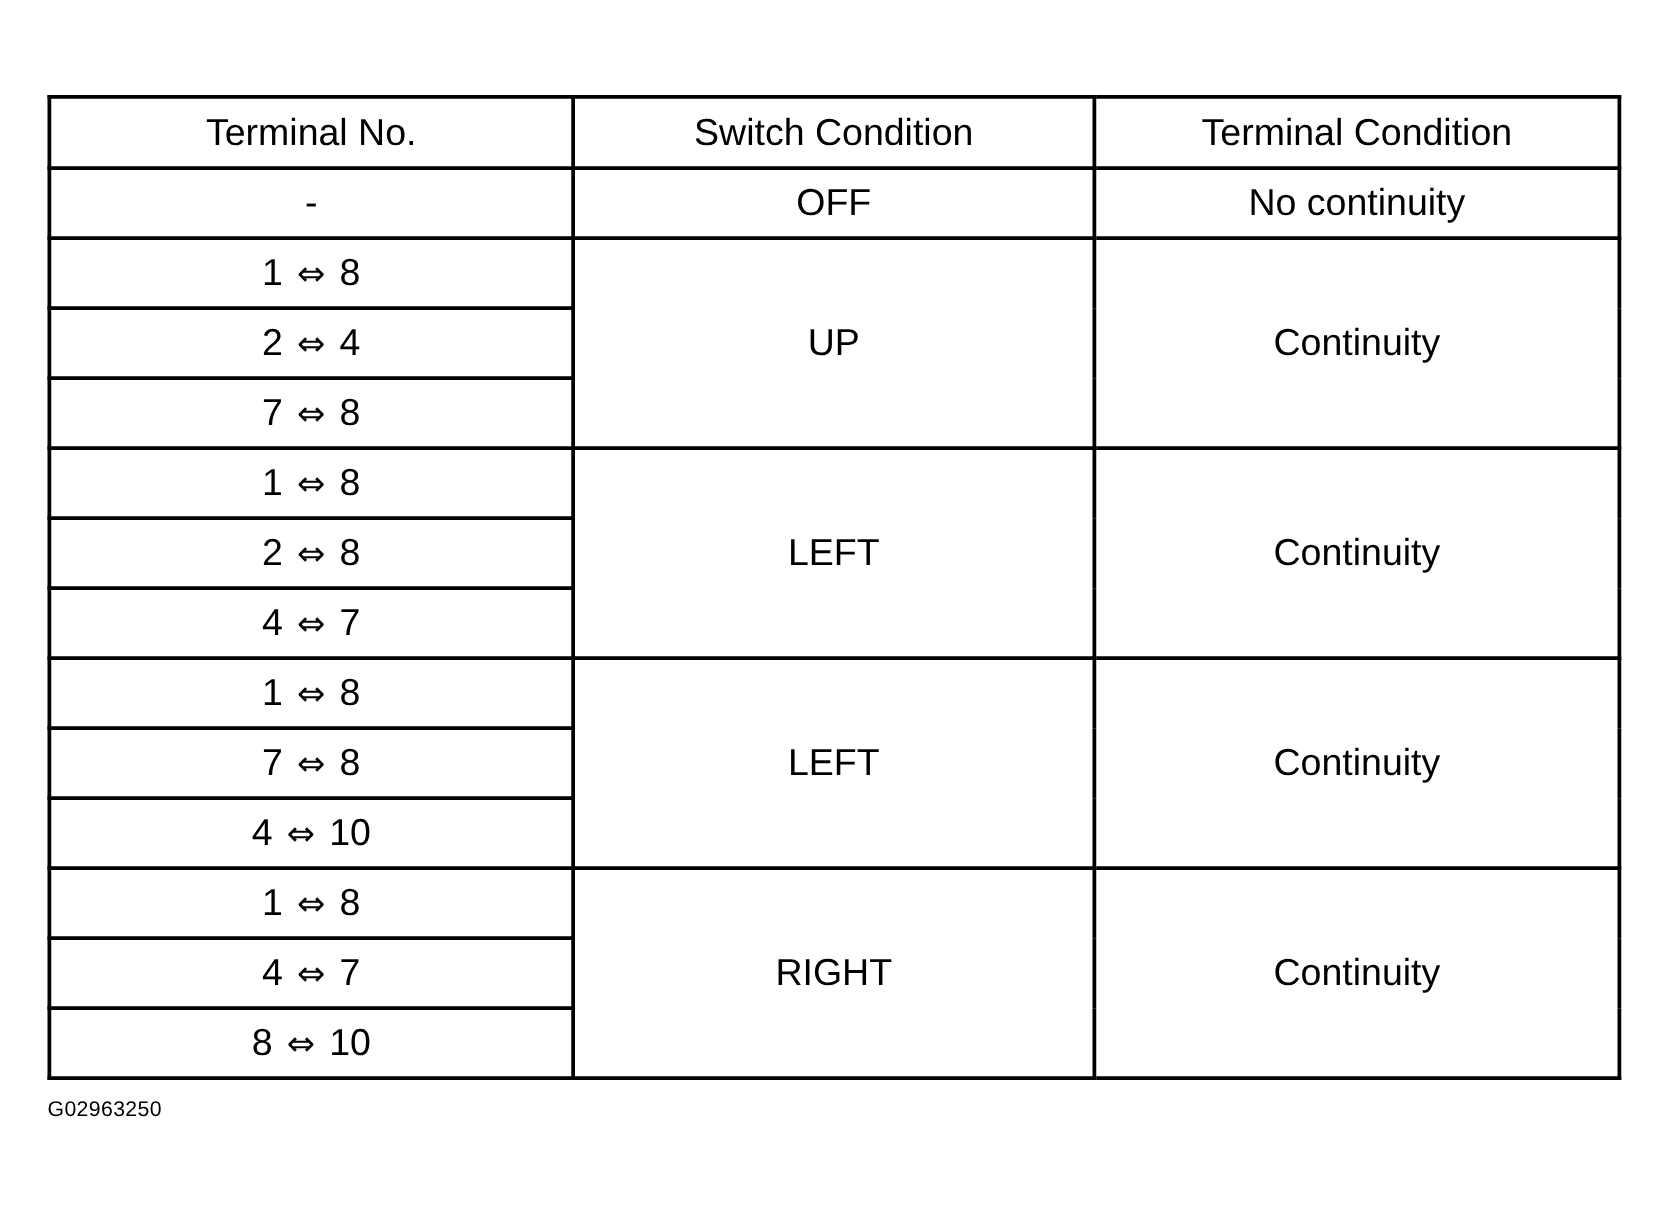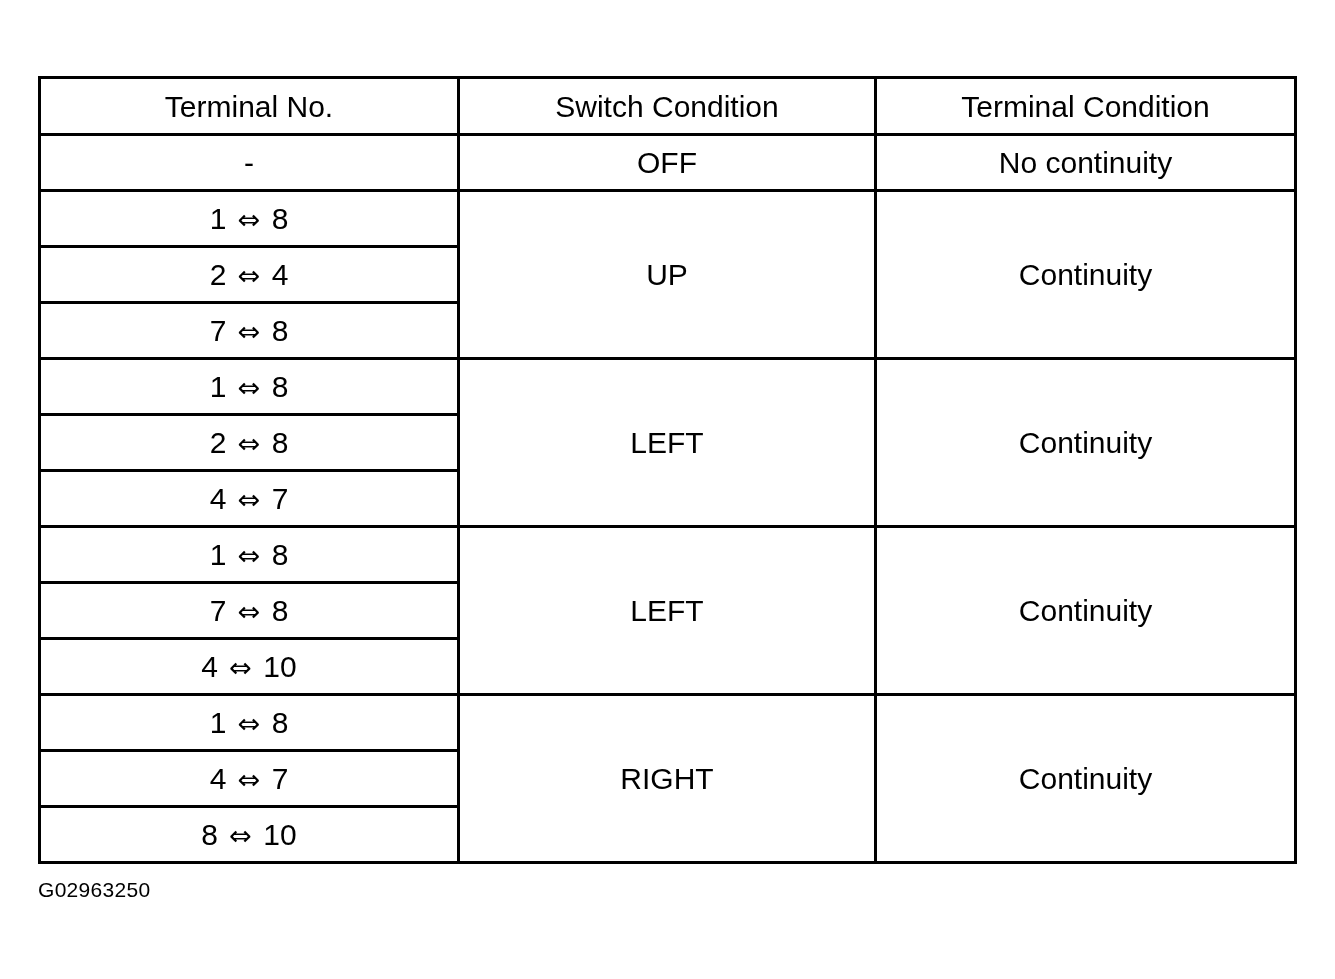--- a/index.html
+++ b/index.html
@@ -59,21 +59,21 @@
 
   .group-cell {
     border-top: 3px solid #000000;
     border-bottom: 3px solid #000000;
   }
 
   .caption {
     position: absolute;
     left: 38px;
     top: 878px;
-    font-size: 21px;
+    font-size: 17px;
     letter-spacing: 0.3px;
     color: #000000;
     white-space: nowrap;
   }
 
   .arrow {
     display: inline-block;
     padding: 0 3px;
     font-family: "DejaVu Sans", sans-serif;
     font-size: 27px;

